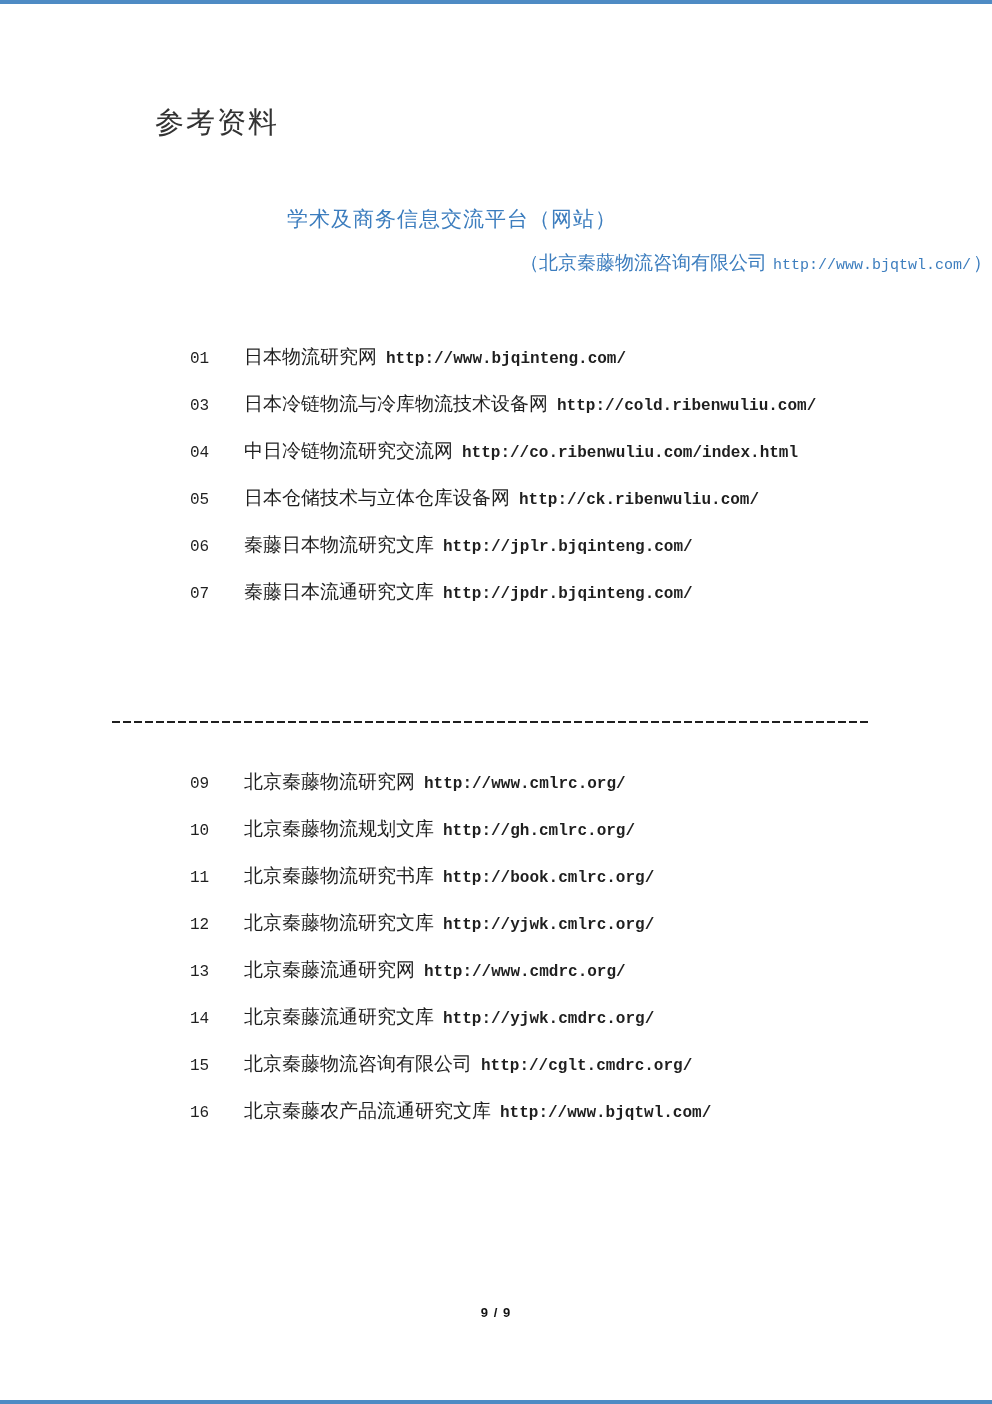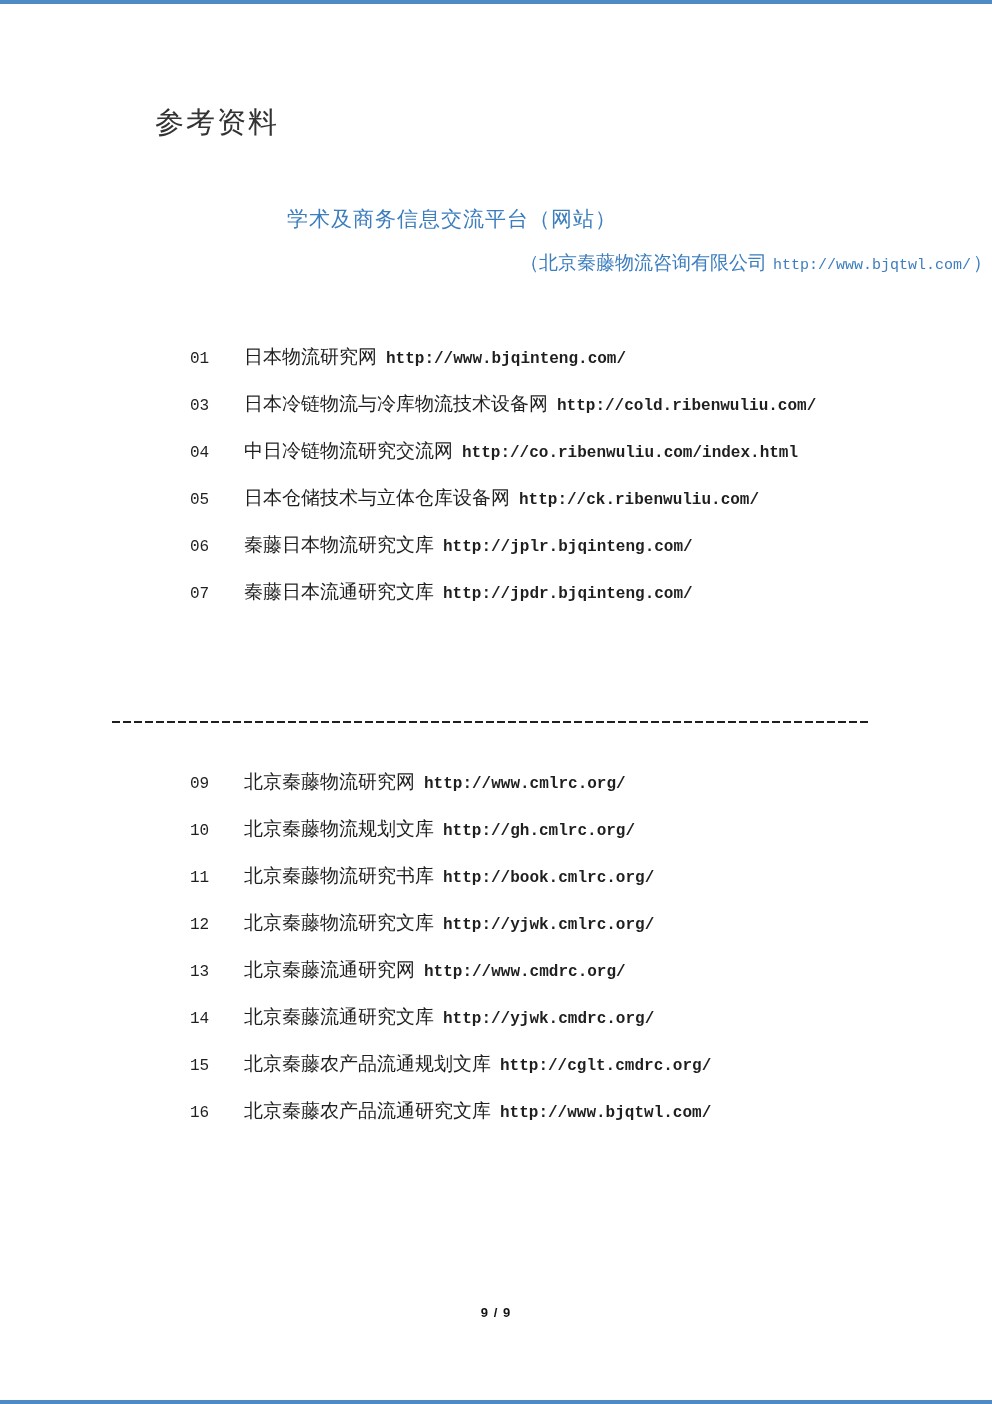--- a/index.html
+++ b/index.html
@@ -101,19 +101,19 @@
 
 <div class="section-divider"></div>
 
 <div class="link-list group2">
   <div class="link-row"><span class="num">09</span><span class="site">北京秦藤物流研究网</span><span class="url">http://www.cmlrc.org/</span></div>
   <div class="link-row"><span class="num">10</span><span class="site">北京秦藤物流规划文库</span><span class="url">http://gh.cmlrc.org/</span></div>
   <div class="link-row"><span class="num">11</span><span class="site">北京秦藤物流研究书库</span><span class="url">http://book.cmlrc.org/</span></div>
   <div class="link-row"><span class="num">12</span><span class="site">北京秦藤物流研究文库</span><span class="url">http://yjwk.cmlrc.org/</span></div>
   <div class="link-row"><span class="num">13</span><span class="site">北京秦藤流通研究网</span><span class="url">http://www.cmdrc.org/</span></div>
   <div class="link-row"><span class="num">14</span><span class="site">北京秦藤流通研究文库</span><span class="url">http://yjwk.cmdrc.org/</span></div>
-  <div class="link-row"><span class="num">15</span><span class="site">北京秦藤农产品流通规划文库</span><span class="url">http://cglt.cmdrc.org/</span></div>
+  <div class="link-row"><span class="num">15</span><span class="site">北京秦藤物流咨询有限公司</span><span class="url">http://cglt.cmdrc.org/</span></div>
   <div class="link-row"><span class="num">16</span><span class="site">北京秦藤农产品流通研究文库</span><span class="url">http://www.bjqtwl.com/</span></div>
 </div>
 
 <div class="page-footer">9 / 9</div>
 
 <div class="edge-rule bottom"></div>
 
 </body></html>

